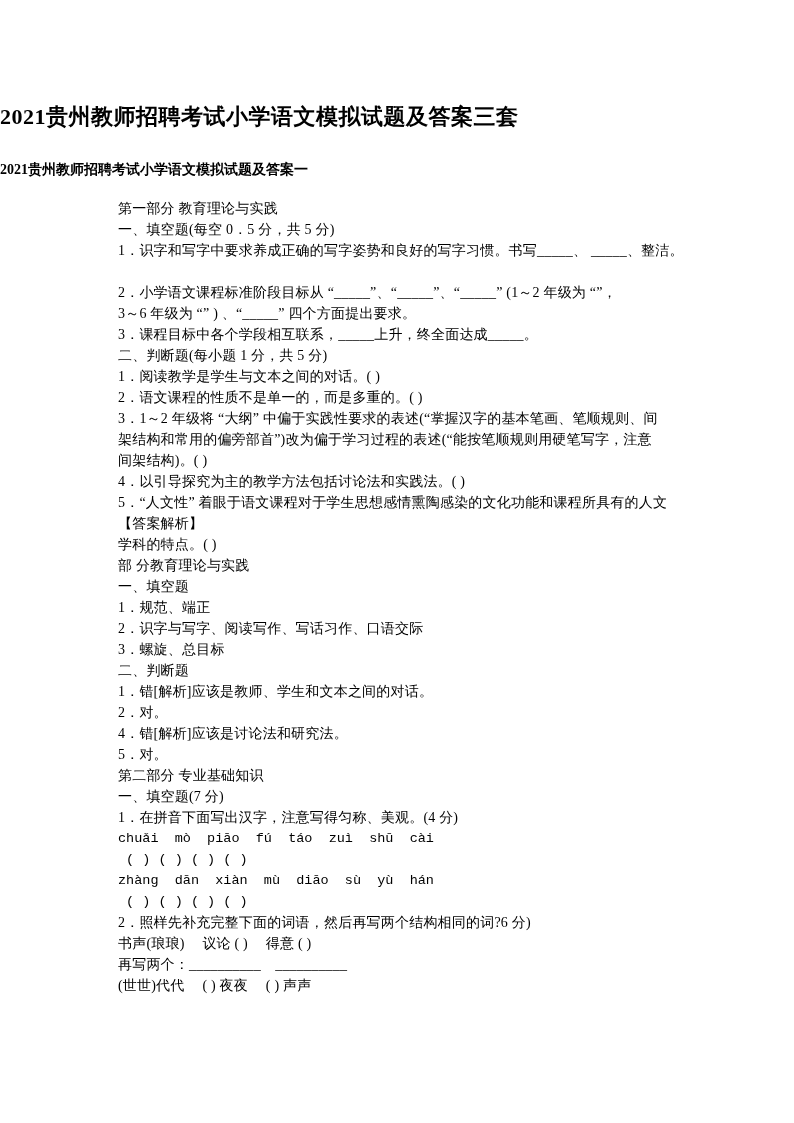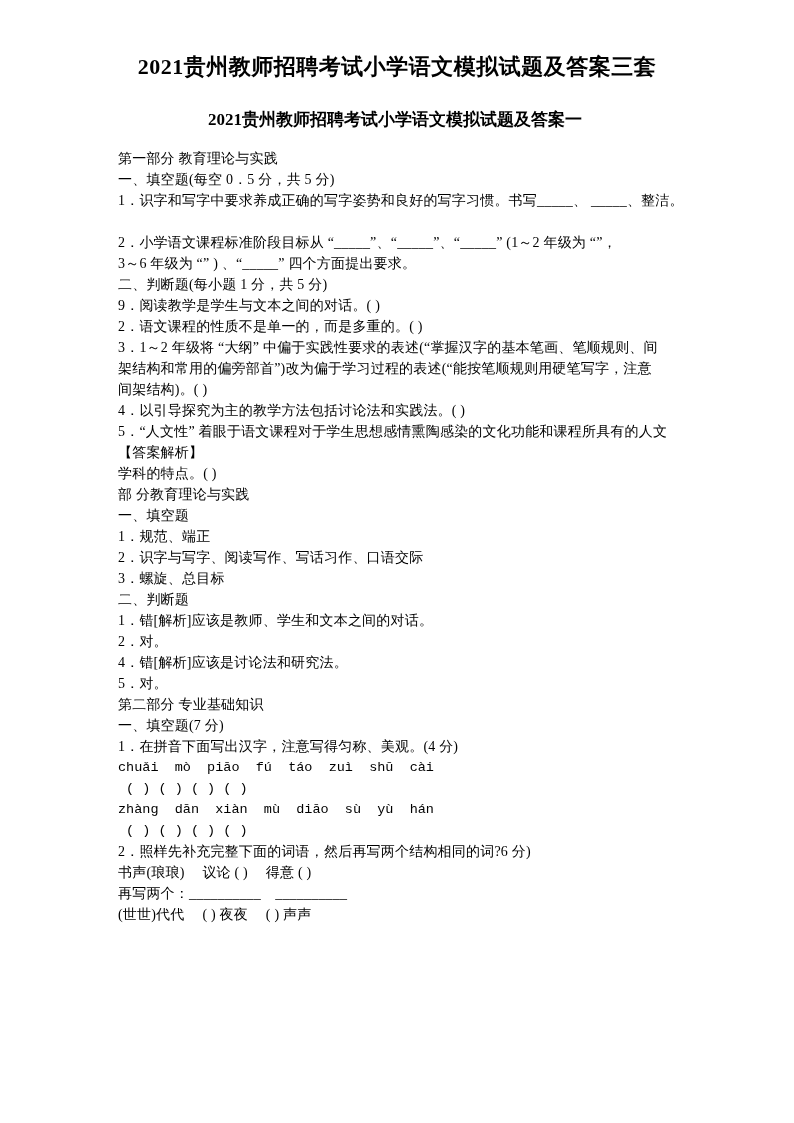--- a/index.html
+++ b/index.html
@@ -10,33 +10,32 @@
   .page {
     position: relative;
     width: 794px;
     height: 1123px;
     background: #ffffff;
     color: #000000;
     font-family: "Liberation Serif", "DejaVu Serif", serif;
     overflow: hidden;
   }
   .doc-title {
-    padding-top: 51px;
+    padding-top: 101px;
     margin: 0;
-    text-align: center;
+    text-align: left;
     font-size: 22px;
     line-height: 32px;
     font-weight: bold;
     letter-spacing: 0.5px;
     white-space: pre;
   }
   .doc-subtitle {
     margin: 27px 4px 0 0;
-    text-align: center;
-    font-size: 17px;
+    font-size: 14px;
     line-height: 20px;
     font-weight: bold;
     white-space: pre;
   }
   .doc-body {
     margin: 18px 0 0 118px;
     width: 640px;
   }
   .line {
     margin: 0;
@@ -58,22 +57,23 @@
 <div class="page">
   <h1 class="doc-title">2021贵州教师招聘考试小学语文模拟试题及答案三套</h1>
   <h2 class="doc-subtitle">2021贵州教师招聘考试小学语文模拟试题及答案一</h2>
   <div class="doc-body">
       <p class="line body">第一部分 教育理论与实践</p>
       <p class="line body">一、填空题(每空 0．5 分，共 5 分)</p>
       <p class="line body">1．识字和写字中要求养成正确的写字姿势和良好的写字习惯。书写_____、 _____、整洁。</p>
       <p class="line blank"></p>
       <p class="line body">2．小学语文课程标准阶段目标从 “_____”、“_____”、“_____” (1～2 年级为 “”，</p>
       <p class="line body">3～6 年级为 “” ) 、“_____” 四个方面提出要求。</p>
+      <p class="line body">3．课程目标中各个学段相互联系，_____上升，终全面达成_____。</p>
       <p class="line body">二、判断题(每小题 1 分，共 5 分)</p>
-      <p class="line body">9．阅读教学是学生与文本之间的对话。( )</p>
+      <p class="line body">1．阅读教学是学生与文本之间的对话。( )</p>
       <p class="line body">2．语文课程的性质不是单一的，而是多重的。( )</p>
       <p class="line body">3．1～2 年级将 “大纲” 中偏于实践性要求的表述(“掌握汉字的基本笔画、笔顺规则、间</p>
       <p class="line body">架结构和常用的偏旁部首”)改为偏于学习过程的表述(“能按笔顺规则用硬笔写字，注意</p>
       <p class="line body">间架结构)。( )</p>
       <p class="line body">4．以引导探究为主的教学方法包括讨论法和实践法。( )</p>
       <p class="line body">5．“人文性” 着眼于语文课程对于学生思想感情熏陶感染的文化功能和课程所具有的人文</p>
       <p class="line body">【答案解析】</p>
       <p class="line body">学科的特点。( )</p>
       <p class="line body">部 分教育理论与实践</p>
       <p class="line body">一、填空题</p>

